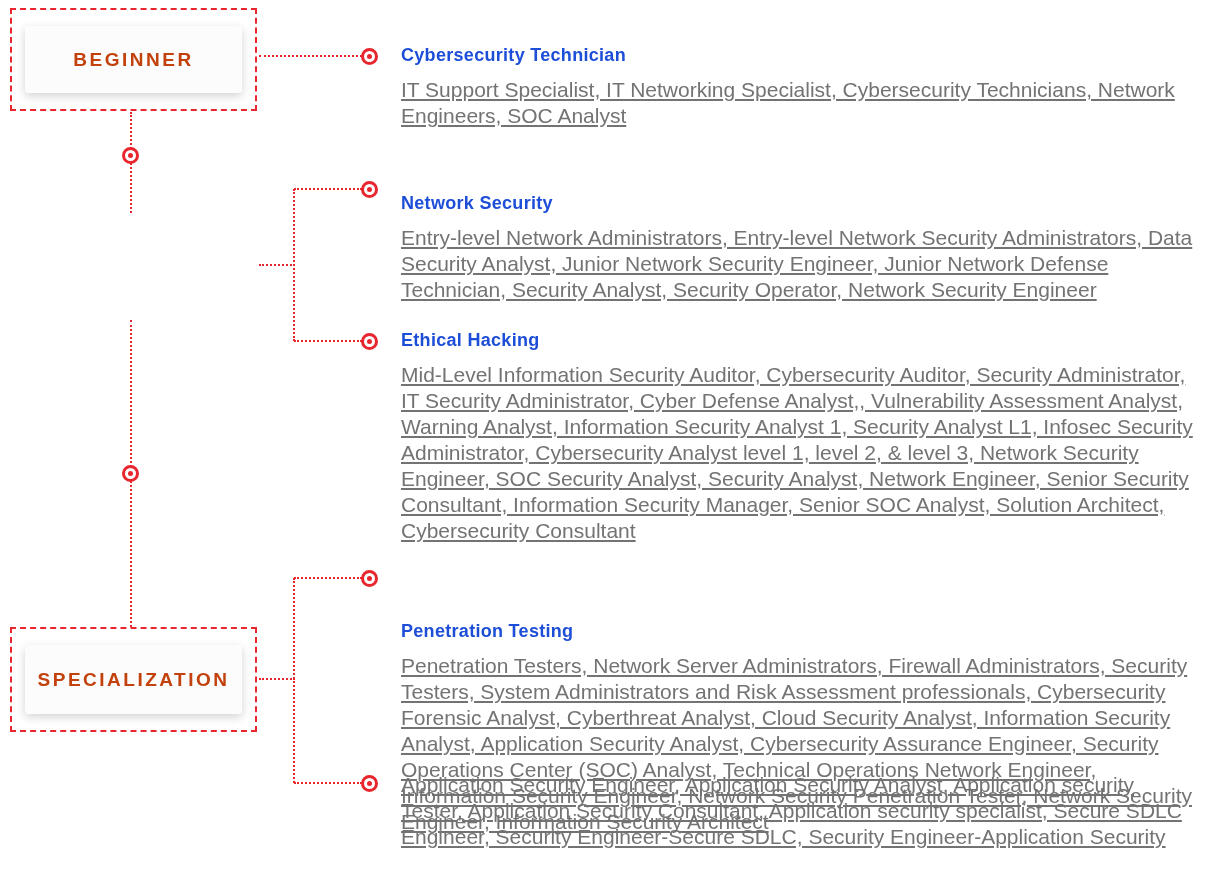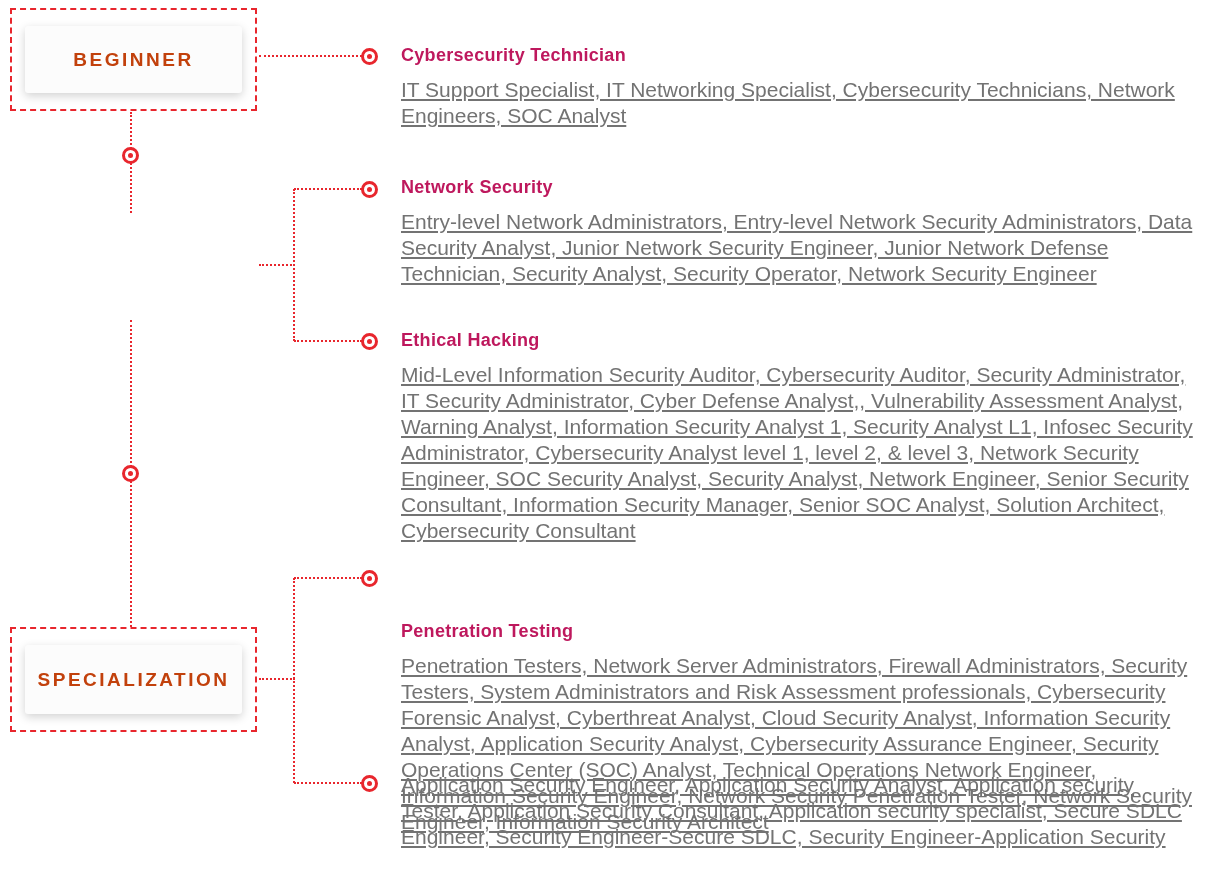--- a/index.html
+++ b/index.html
@@ -80,31 +80,31 @@
   .track {
     position: absolute;
     left: 401px;
     width: 795px;
   }
   .track h3 {
     margin: 0 0 11px 0;
     font-size: 18px;
     font-weight: bold;
     letter-spacing: 0.3px;
-    color: #be185d;
+    color: #1d4ed8;
   }
   .track p {
     margin: 0;
     font-size: 21px;
     line-height: 26px;
     color: #737373;
     text-decoration: underline;
   }
   #track-1 { top: 45px; }
-  #track-2 { top: 177px; }
+  #track-2 { top: 193px; }
   #track-3 { top: 330px; }
   #track-4 { top: 589px; margin-top: 32px; }
   #track-5 { top: 772px; }
 </style>
 </head>
 <body>
 
 <div class="canvas">
 
   <div class="level-box" id="box-beginner">

